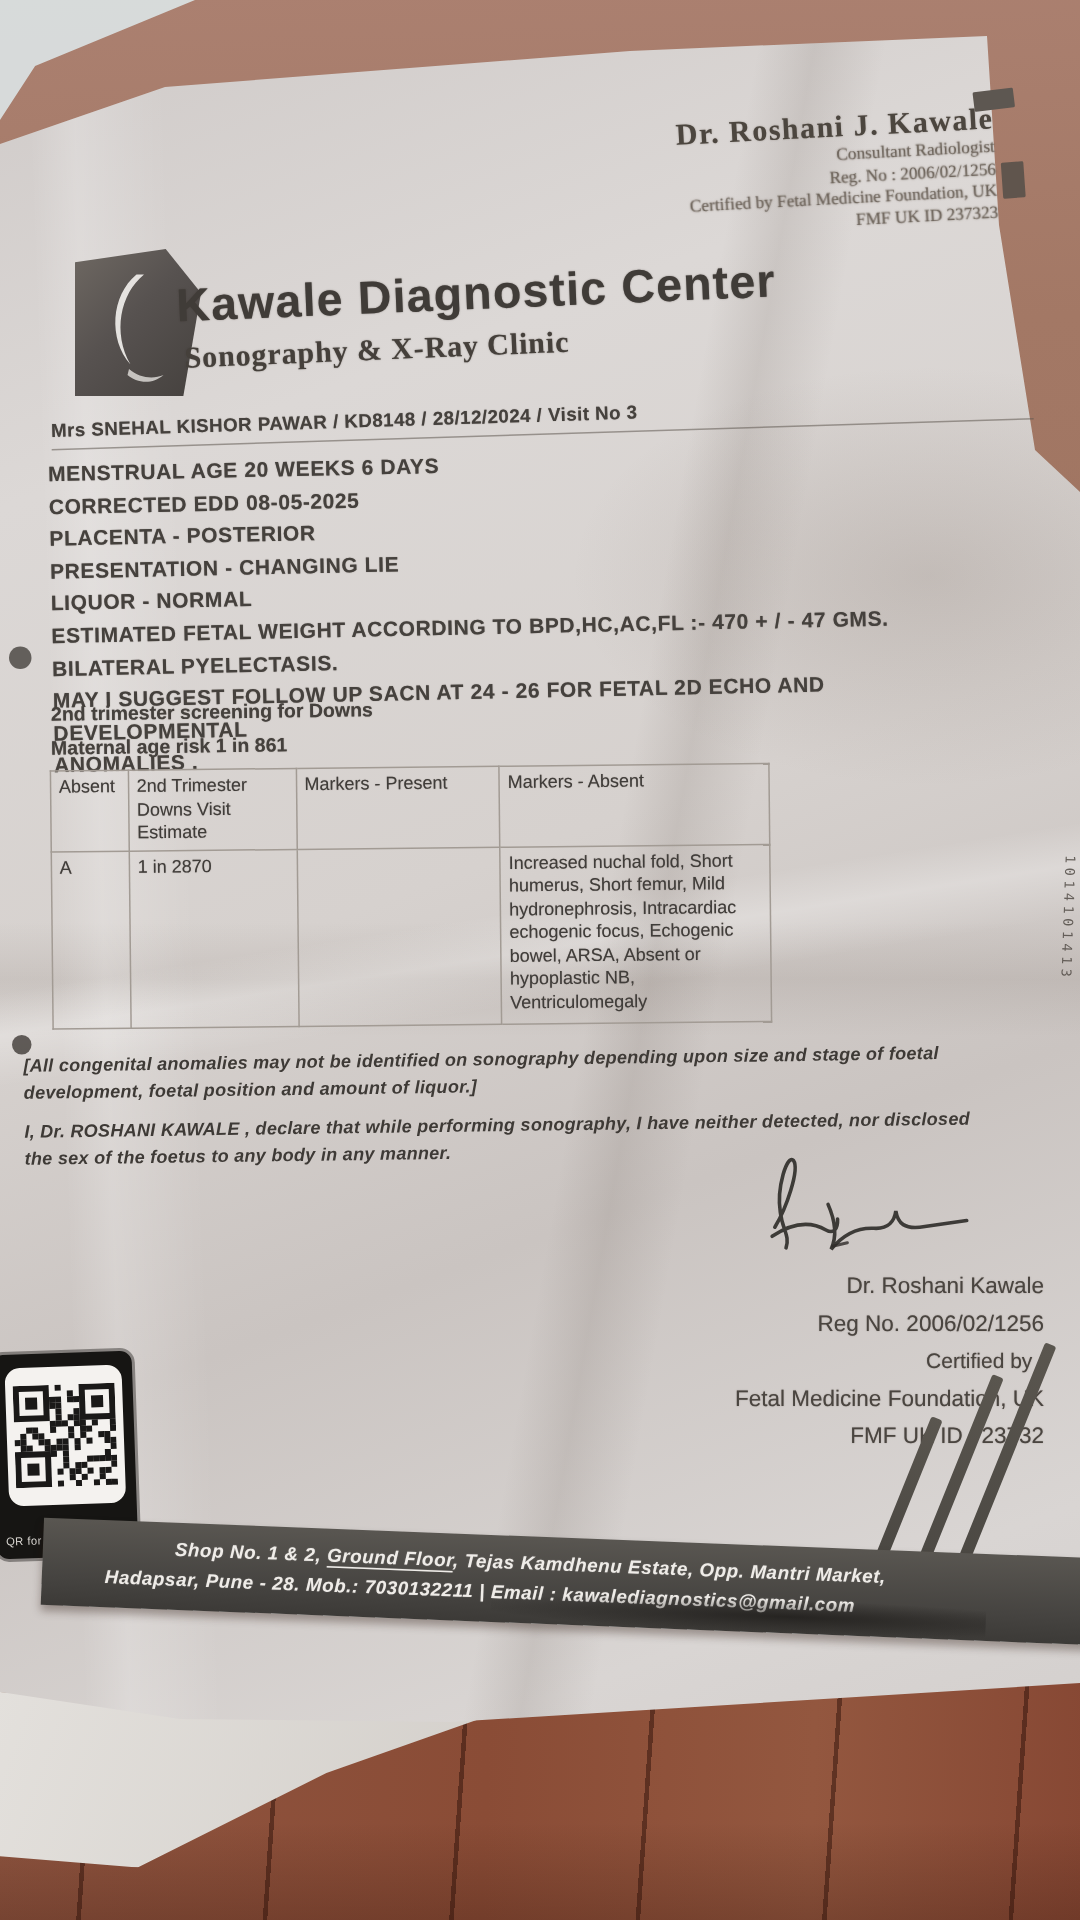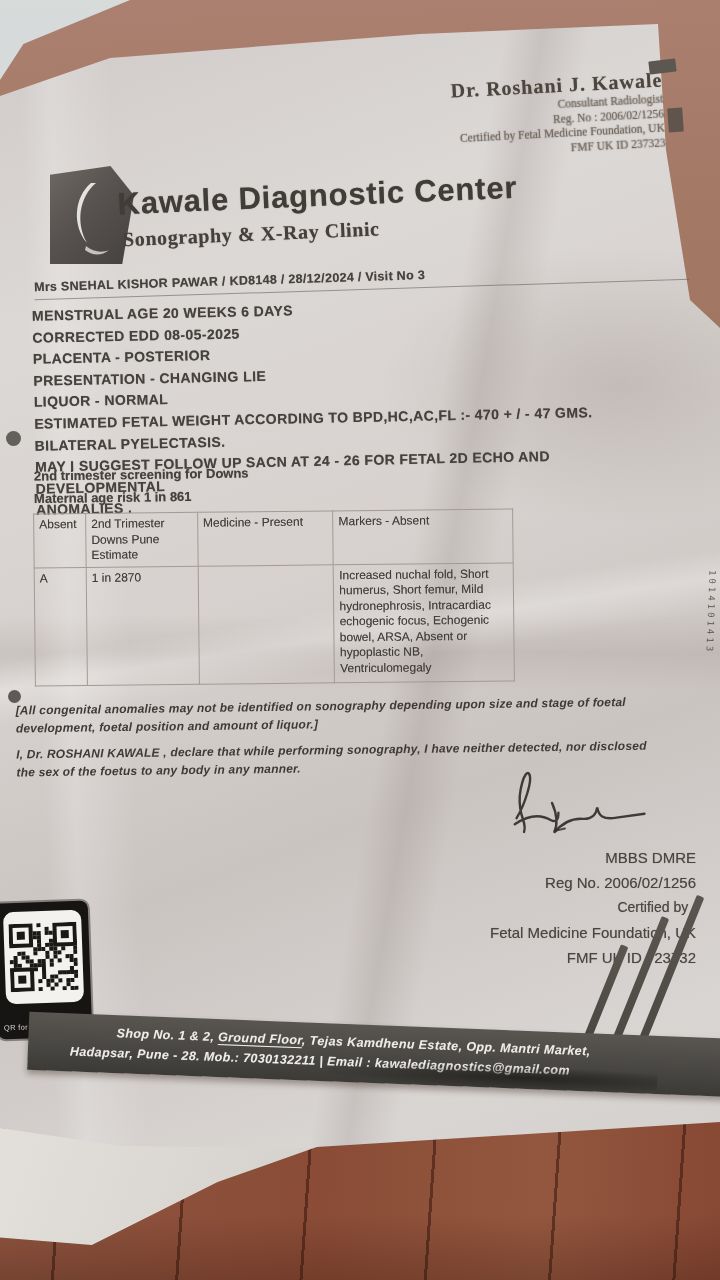--- a/index.html
+++ b/index.html
@@ -179,22 +179,22 @@
 <table class="downs">
   <colgroup>
       <col class="c-fetus">
       <col class="c-risk">
       <col class="c-present">
       <col class="c-absent">
     </colgroup>
   <tbody>
       <tr class="hdr">
     <th>Absent</th>
-    <th>2nd Trimester Downs Pune Estimate</th>
-    <th>Medicine - Present</th>
+    <th>2nd Trimester Downs Visit Estimate</th>
+    <th>Markers - Present</th>
     <th>Markers - Absent</th>
   </tr>
   <tr class="row">
     <td>A</td>
     <td>1 in 2870</td>
     <td></td>
     <td>Increased nuchal fold, Short humerus, Short femur, Mild hydronephrosis, Intracardiac echogenic focus, Echogenic bowel, ARSA, Absent or hypoplastic NB, Ventriculomegaly</td>
   </tr>
 </tbody>
   </table>
@@ -210,21 +210,21 @@
   <svg width="160" height="70" viewBox="0 0 160 70">
     <path d="M18,52 C26,40 36,14 32,8 C28,3 20,26 22,42 C23,54 28,58 25,66
              M16,58 C32,48 44,50 52,55 C57,58 60,55 60,48
              M54,38 C58,48 60,58 55,68 C62,60 72,54 84,55 C94,56 98,50 99,44
              C100,52 104,57 118,55 L146,52" fill="none" stroke="#2e2b28" stroke-width="2.4" stroke-linecap="round" opacity=".9"></path>
     <path d="M56,66 L66,64" fill="none" stroke="#2e2b28" stroke-width="2" stroke-linecap="round" opacity=".8"></path>
   </svg>
 </div>
 
 <div class="abs sig-block">
-  <div>MBBS DMRE</div>
+  <div>Dr. Roshani Kawale</div>
   <div>Reg No. 2006/02/1256</div>
   <div class="small">Certified by ,</div>
   <div>Fetal Medicine Foundation, UK</div>
   <div>FMF UK ID : 23732</div>
 </div>
 
 <div class="abs stripe s1"></div>
 <div class="abs stripe s2"></div>
 <div class="abs stripe s3"></div>
 

